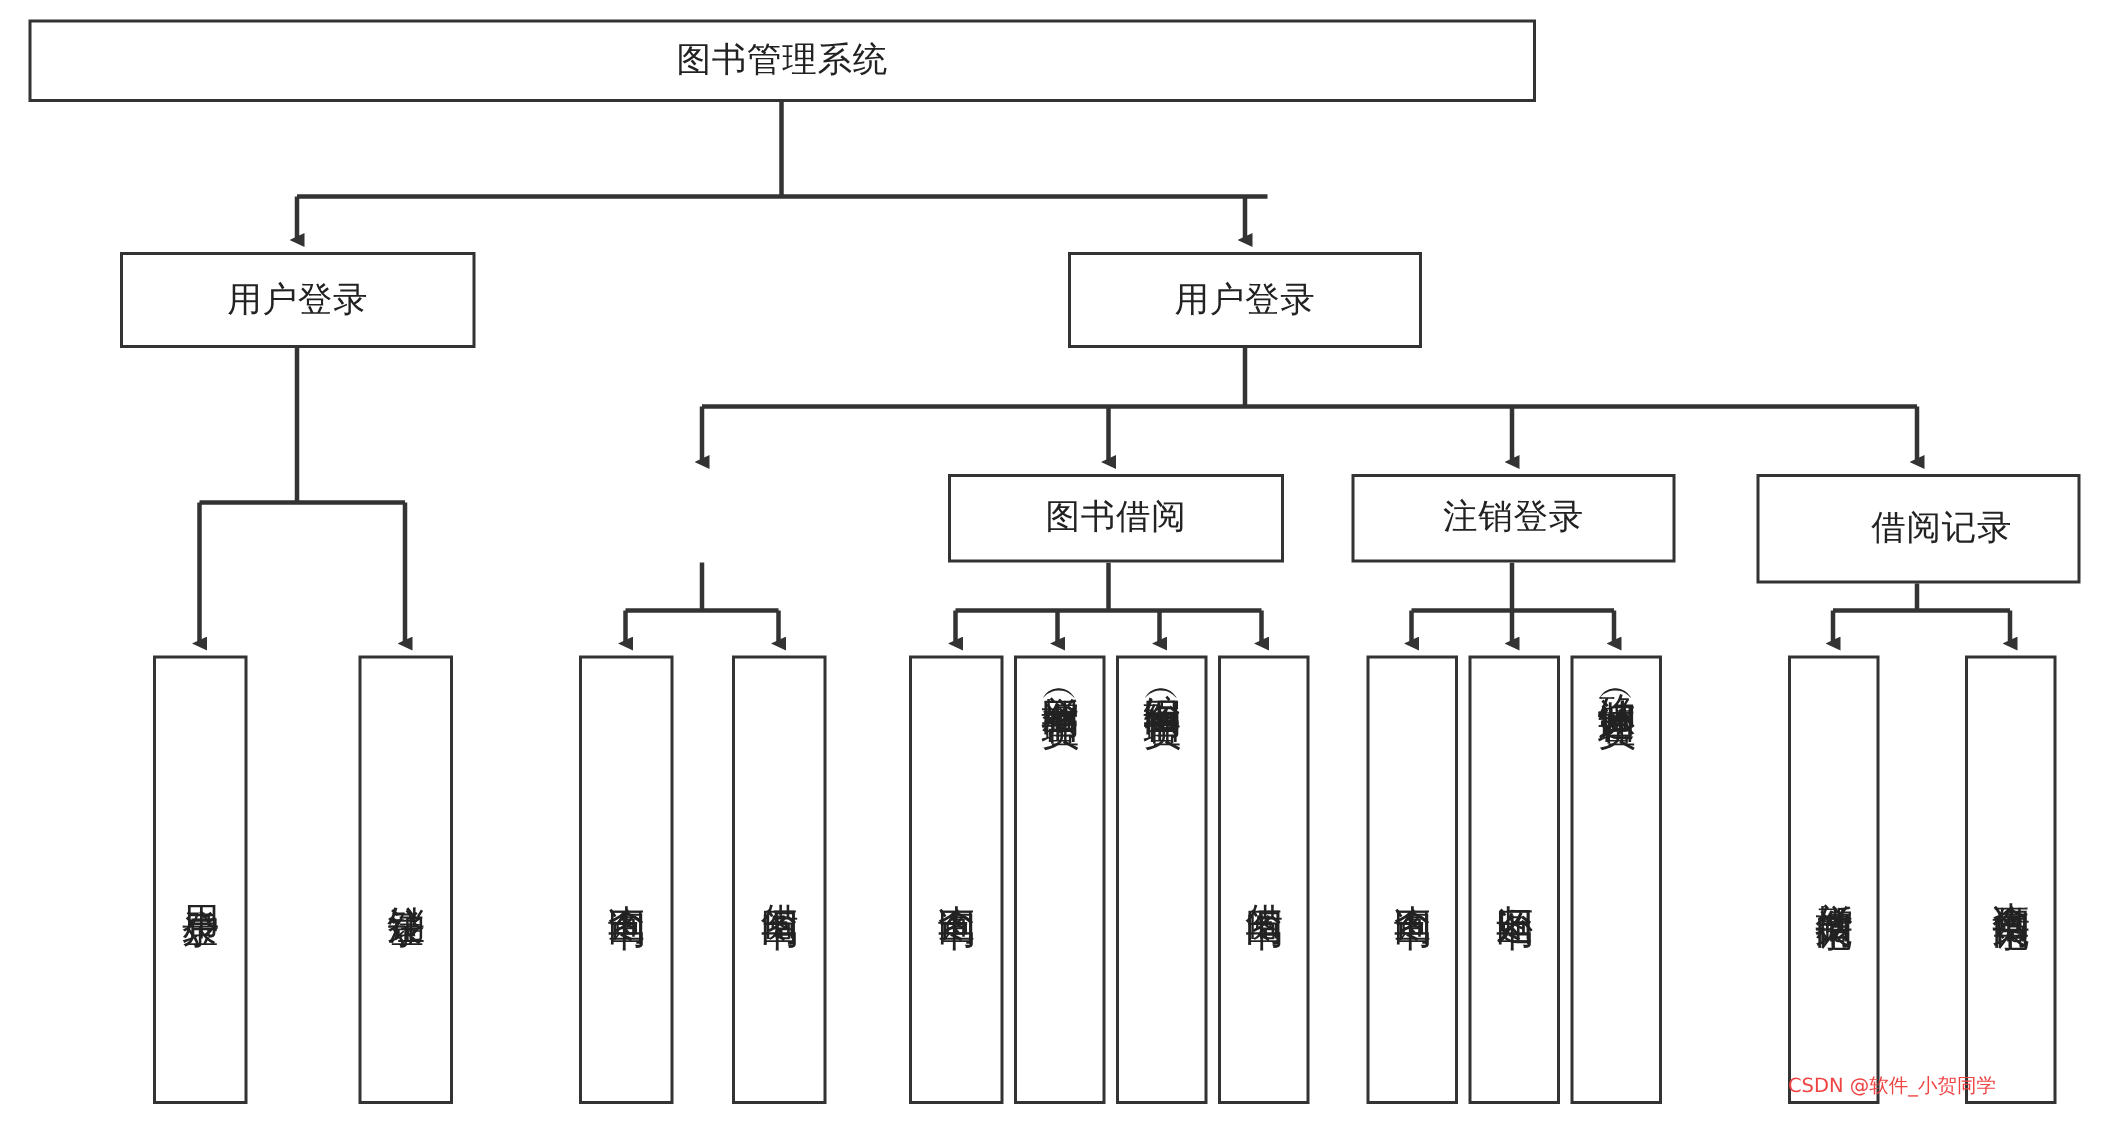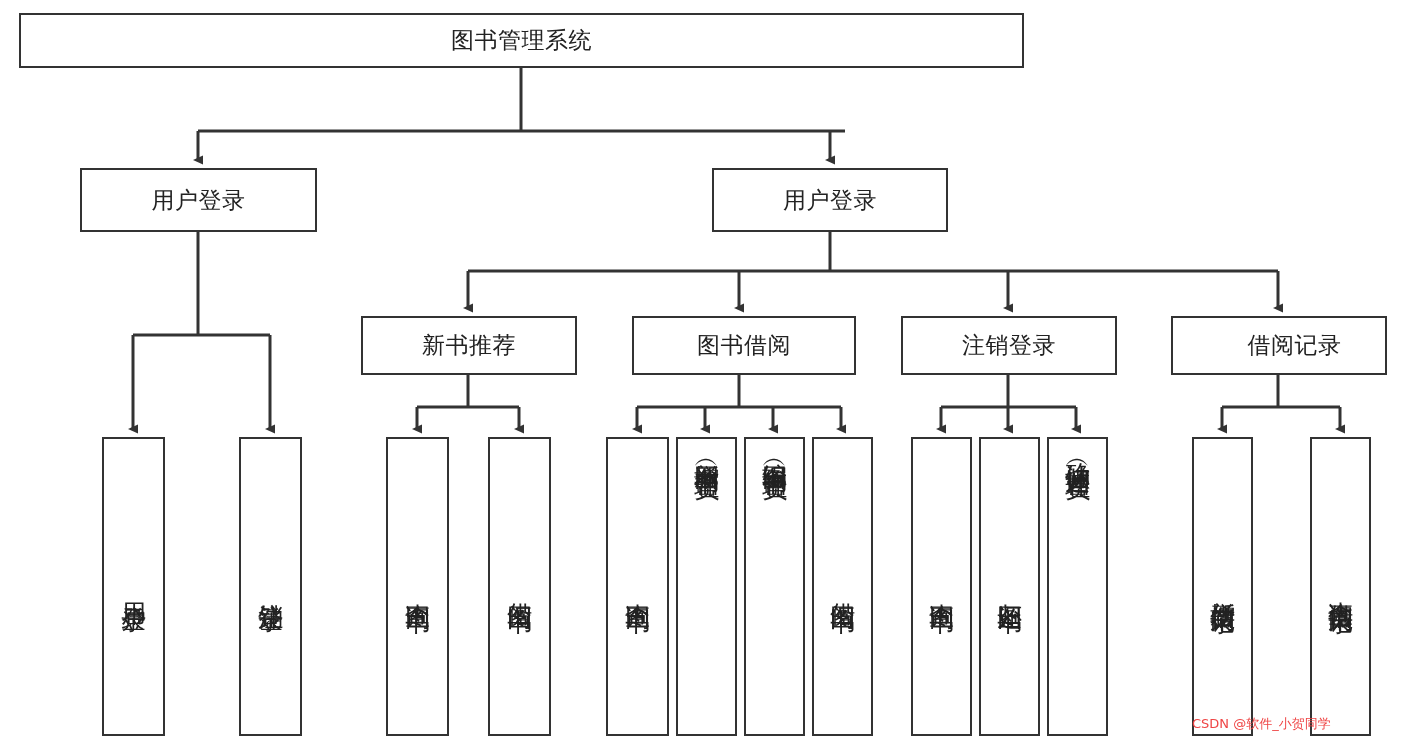--- a/index.html
+++ b/index.html
@@ -139,30 +139,27 @@
     <span class="label">图书管理系统</span>
   </div>
 
   <div class="node horiz" style="left:80px; top:168px; width:237px; height:64px;">
     <span class="label">用户登录</span>
   </div>
   <div class="node horiz" style="left:712px; top:168px; width:236px; height:64px;">
     <span class="label">用户登录</span>
   </div>
 
-  <div class="node horiz" style="left:361px; top:316px; width:216px; height:59px;">
-    <span class="label">新书推荐</span>
-  </div>
   <div class="node horiz" style="left:632px; top:316px; width:224px; height:59px;">
     <span class="label">图书借阅</span>
   </div>
   <div class="node horiz" style="left:901px; top:316px; width:216px; height:59px;">
     <span class="label">注销登录</span>
   </div>
-  <div class="node horiz" style="left:1171px; top:316px; width:216px; height:59px;padding-left:31px;">
+  <div class="node horiz" style="left:1171px; top:316px; width:216px; height:73px;padding-left:31px;">
     <span class="label">借阅记录</span>
   </div>
 
   <div class="node vert centered" style="left:102px; top:437px; width:63px; height:299px;">
     <span class="label">用户登录</span>
   </div>
   <div class="node vert centered" style="left:239px; top:437px; width:63px; height:299px;">
     <span class="label">注销登录</span>
   </div>
 

